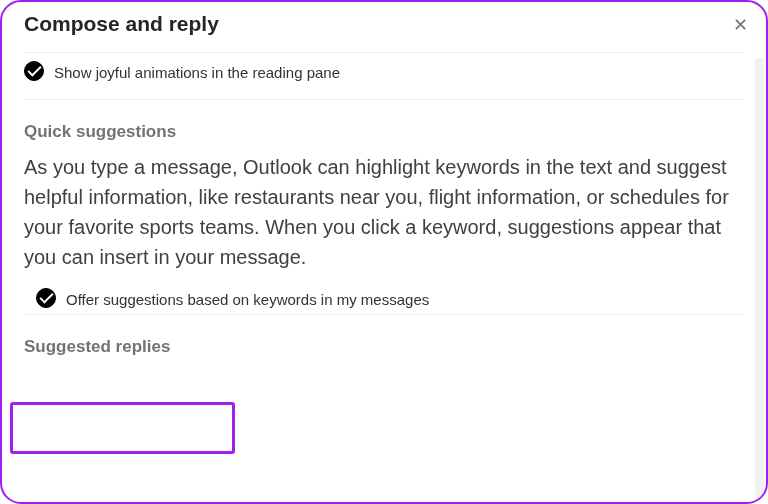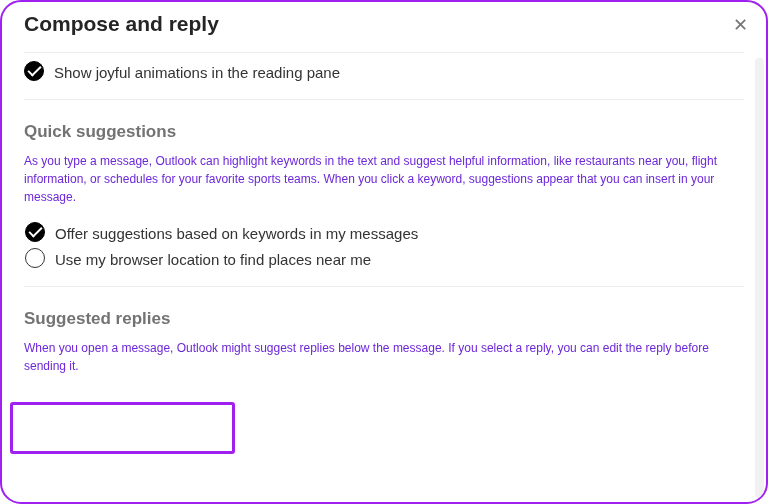--- a/index.html
+++ b/index.html
@@ -34,21 +34,21 @@
   .section-divider {
     border-top: 1px solid #ededed;
     margin: 0 0 0 0;
   }
   .option-row {
     display: flex;
     align-items: flex-end;
     gap: 10px;
     margin: 8px 0 18px 0;
   }
-  .option-row.sub { margin: 6px 0 6px 1px; }
+  .option-row.sub { margin: 6px 0 6px 12px; }
   .checkbox {
     width: 20px;
     height: 20px;
     border: 1px solid #333;
     display: flex;
     align-items: center;
     justify-content: center;
     cursor: pointer;
     flex-shrink: 0;
   }
@@ -72,22 +72,22 @@
   .section {
     padding-top: 22px;
   }
   .section-title {
     font-size: 17px;
     font-weight: 600;
     color: #737373;
     margin-bottom: 10px;
   }
   .section-desc {
-    font-size: 12px;
-    color: #6d28d9;
+    font-size: 20px;
+    color: #404040;
     line-height: 1.5;
     margin-bottom: 16px;
   }
   .highlight {
     position: absolute;
     border: 3px solid #a020f0;
     border-radius: 3px;
     left: 8px;
     top: 400px;
     width: 225px;
@@ -123,30 +123,25 @@
 
   <div class="section">
     <div class="section-title">Quick suggestions</div>
     <div class="section-desc">As you type a message, Outlook can highlight keywords in the text and suggest helpful information, like restaurants near you, flight information, or schedules for your favorite sports teams. When you click a keyword, suggestions appear that you can insert in your message.</div>
 
     <div class="option-row sub">
       <div class="checkbox checked"></div>
       <div class="option-label">Offer suggestions based on keywords in my messages</div>
     </div>
 
-    <div class="option-row sub" style="margin-bottom:18px;">
-      <div class="checkbox"></div>
-      <div class="option-label">Use my browser location to find places near me</div>
-    </div>
   </div>
 
   <div class="section-divider"></div>
 
   <div class="section">
     <div class="section-title">Suggested replies</div>
-    <div class="section-desc">When you open a message, Outlook might suggest replies below the message. If you select a reply, you can edit the reply before sending it.</div>
 
   </div>
 
 </div>
 
 <div class="highlight"></div>
 <div class="scrollbar"></div>
 
 </body></html>

